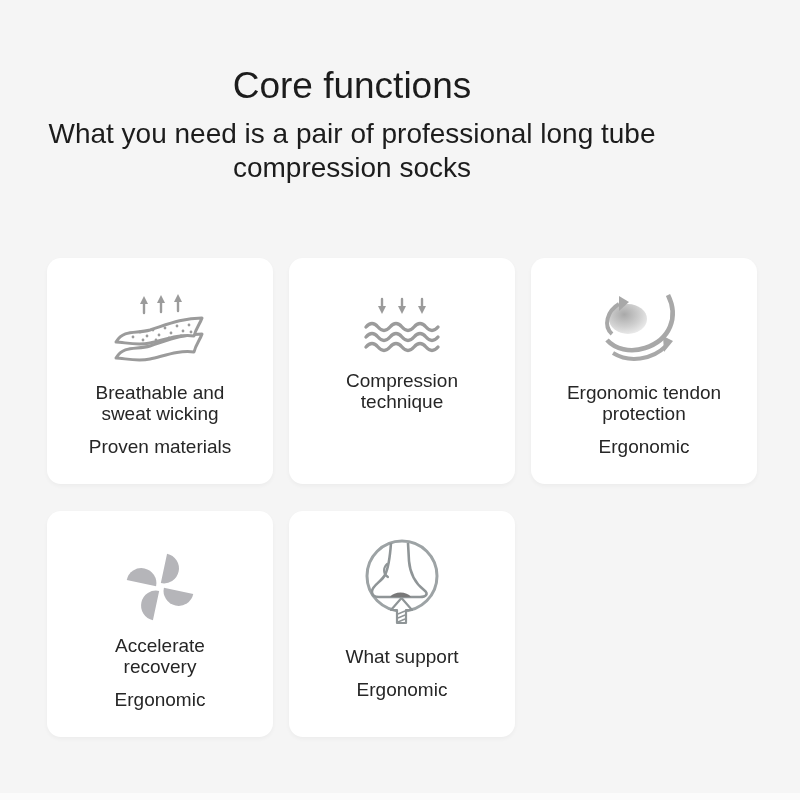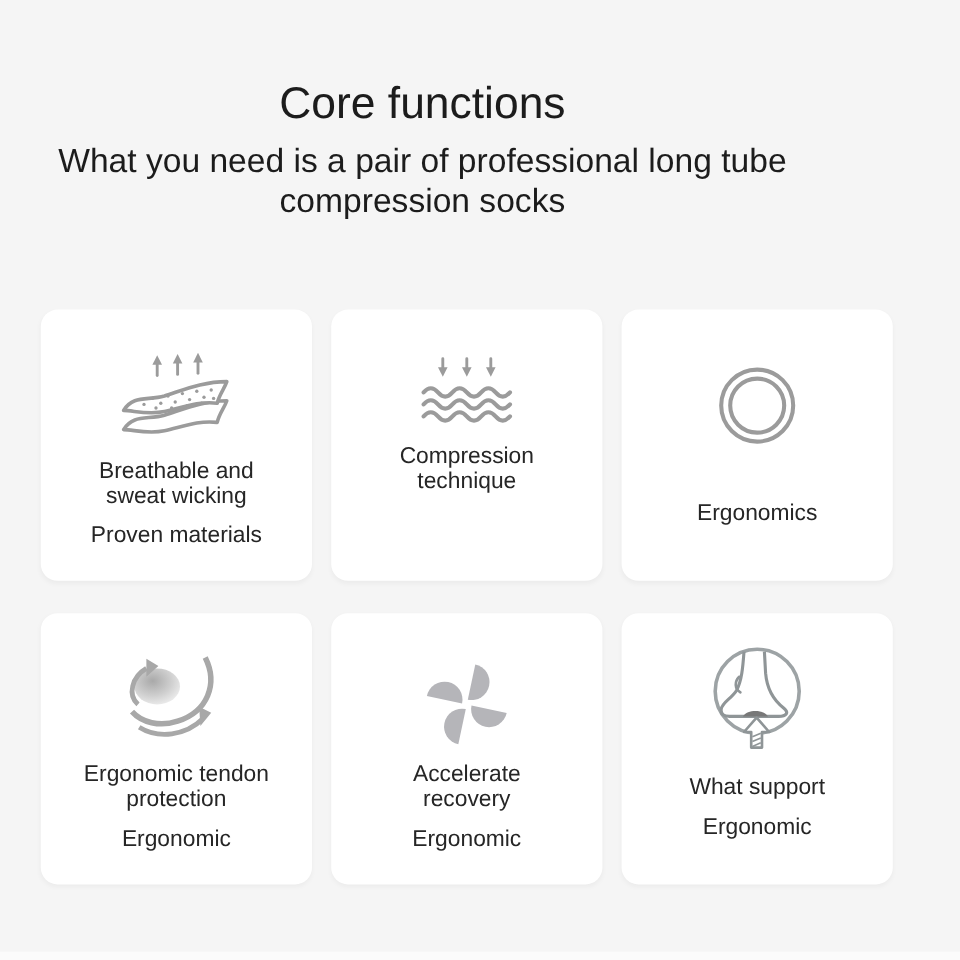--- a/index.html
+++ b/index.html
@@ -10,21 +10,21 @@
     color:#222;
   }
   .header{position:absolute;top:0;left:0;width:704px;text-align:center;}
   .page-title{
     margin-top:64px;font-size:37px;font-weight:400;color:#1c1c1c;line-height:1.2;
   }
   .page-subtitle{
     margin-top:9px;font-size:28px;font-weight:400;color:#1c1c1c;line-height:1.2;
   }
   .cards{
-    position:absolute;left:34px;top:258px;
+    position:absolute;left:47px;top:258px;
     display:grid;grid-template-columns:repeat(3,226px);grid-auto-rows:226px;
     column-gap:16px;row-gap:27px;
   }
   .card{
     background:#ffffff;border-radius:14px;
     box-shadow:0 2px 4px rgba(0,0,0,0.04);
     display:flex;flex-direction:column;align-items:center;text-align:center;
     overflow:hidden;
   }
   .icon-wrap{height:116px;display:flex;align-items:flex-end;justify-content:center;}
@@ -108,30 +108,20 @@
           <path d="M14,33 q6,-7 12,0 t12,0 t12,0 t12,0 t12,0 t12,0"></path>
           <path d="M14,43 q6,-7 12,0 t12,0 t12,0 t12,0 t12,0 t12,0"></path>
           <path d="M14,53 q6,-7 12,0 t12,0 t12,0 t12,0 t12,0 t12,0"></path>
         </g>
       </svg>
     </div>
     <div class="card-title">Compression
 technique</div>
   </div>
 
-  <div class="card solo">
-    <div class="icon-wrap">
-      <svg width="100" height="80" viewBox="0 0 100 80">
-        <circle cx="50" cy="44" r="30" fill="none" stroke="#9b9b9b" stroke-width="3.4"></circle>
-        <circle cx="50" cy="44" r="22.5" fill="none" stroke="#9b9b9b" stroke-width="3.4"></circle>
-      </svg>
-    </div>
-    <div class="card-title">Ergonomics</div>
-    <div class="card-sub"></div>
-  </div>
 
   <div class="card">
     <div class="icon-wrap">
       <svg width="112" height="86" viewBox="0 0 112 86">
         <defs>
           <radialGradient id="ballGrad" cx="40%" cy="35%" r="75%">
             <stop offset="0%" stop-color="#a9a9a9"></stop>
             <stop offset="55%" stop-color="#cfcfcf"></stop>
             <stop offset="100%" stop-color="#f2f2f2"></stop>
           </radialGradient>

